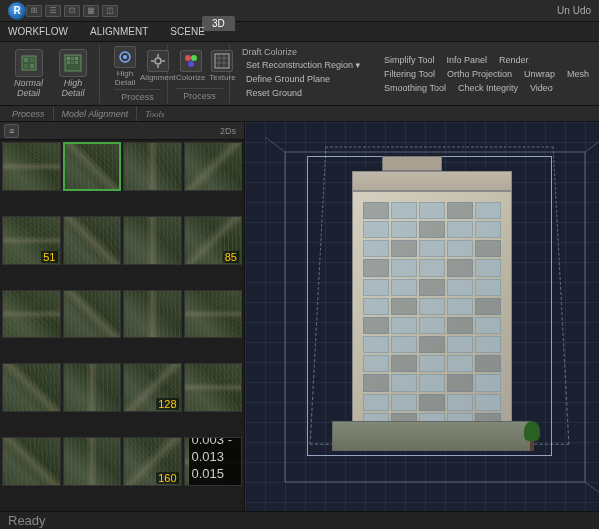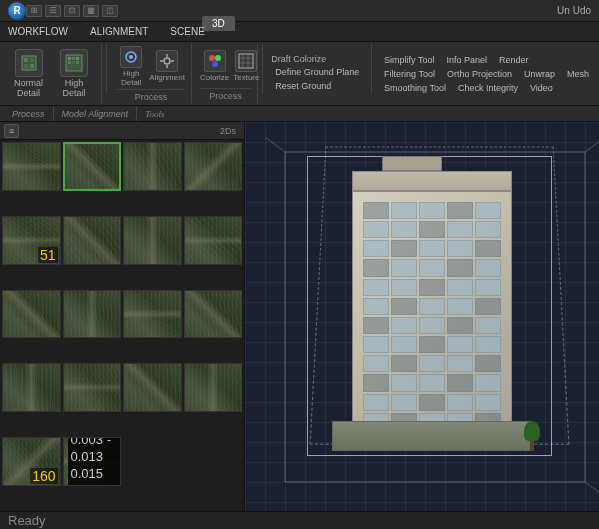--- a/index.html
+++ b/index.html
@@ -88,20 +88,21 @@
     .toolbar-group:last-child { border-right: none; }
 
     .tool-btn-vertical {
       display: flex;
       flex-direction: column;
       align-items: center;
       justify-content: flex-end;
       gap: 2px;
       cursor: pointer;
       padding: 2px 6px;
+      font-style: italic;
     }
     .tool-btn-vertical .icon-box {
       width: 28px;
       height: 28px;
       background: #3a3a3a;
       border: 1px solid #555;
       border-radius: 3px;
       display: flex;
       align-items: center;
       justify-content: center;
@@ -291,21 +292,21 @@
         transparent 0px,
         transparent 3px,
         rgba(100,120,80,0.2) 3px,
         rgba(100,120,80,0.2) 4px
       );
     }
     .thumb-number {
       position: absolute;
       bottom: 1px;
       right: 2px;
-      font-size: 14px;
+      font-size: 11px;
       color: #ffcc00;
       background: rgba(0,0,0,0.5);
       padding: 0 2px;
       border-radius: 1px;
     }
 
     
     .thumb-tooltip {
       position: absolute;
       bottom: 0;
@@ -615,20 +616,23 @@
       </div>
     </div>
     <div class="toolbar-section-label">Process</div>
   </div>
 
   <div class="toolbar-divider"></div>
 
   <div class="toolbar-cols">
     <div style="font-size:9px;color:#aaa;margin-bottom:1px;cursor:pointer;">Draft Colorize</div>
     <div class="toolbar-col-row">
+      <div class="col-label">Set Reconstruction Region ▾</div>
+    </div>
+    <div class="toolbar-col-row">
       <div class="col-label">Define Ground Plane</div>
     </div>
     <div class="toolbar-col-row">
       <div class="col-label">Reset Ground</div>
     </div>
   </div>
 
   <div class="toolbar-divider"></div>
 
   <div class="toolbar-cols">
@@ -709,20 +713,27 @@
             <div style="position: absolute; inset: 0px; background: linear-gradient(45deg, transparent 40%, rgba(160, 150, 120, 0.3) 50%, transparent 60%);"></div>
           </div>
         </div>
         <div class="thumb-item">
           <div class="thumb-img" style="background: linear-gradient(120deg, rgb(56, 69, 53) 0%, rgb(72, 85, 69) 50%, rgb(40, 53, 37) 100%);">
             <div style="position: absolute; inset: 0px; background: repeating-linear-gradient(72deg, transparent 0px, transparent 2px, rgba(100, 120, 80, 0.15) 2px, rgba(100, 120, 80, 0.15) 3px);"></div>
             <div style="position: absolute; inset: 0px; background: linear-gradient(90deg, transparent 40%, rgba(160, 150, 120, 0.3) 50%, transparent 60%);"></div>
           </div>
         </div>
         <div class="thumb-item">
+          <div class="thumb-img" style="background: linear-gradient(145deg, rgb(64, 72, 64) 0%, rgb(53, 64, 53) 40%, rgb(37, 48, 37) 100%);">
+            <div style="position: absolute; inset: 0px; background: repeating-linear-gradient(89deg, transparent 0px, transparent 3px, rgba(100, 120, 80, 0.15) 3px, rgba(100, 120, 80, 0.15) 4px);"></div>
+            <div style="position: absolute; inset: 0px; background: linear-gradient(135deg, transparent 40%, rgba(160, 150, 120, 0.3) 50%, transparent 60%);"></div>
+          </div>
+          <div class="thumb-number">85</div>
+        </div>
+        <div class="thumb-item">
           <div class="thumb-img" style="background: linear-gradient(135deg, rgb(58, 69, 48) 0%, rgb(74, 85, 64) 40%, rgb(42, 53, 32) 100%);">
             <div style="position: absolute; inset: 0px; background: repeating-linear-gradient(46deg, transparent 0px, transparent 4px, rgba(100, 120, 80, 0.15) 4px, rgba(100, 120, 80, 0.15) 5px);"></div>
             <div style="position: absolute; inset: 0px; background: linear-gradient(0deg, transparent 40%, rgba(160, 150, 120, 0.3) 50%, transparent 60%);"></div>
           </div>
         </div>
         <div class="thumb-item">
           <div class="thumb-img" style="background: linear-gradient(160deg, rgb(74, 80, 64) 0%, rgb(58, 69, 53) 40%, rgb(42, 53, 37) 100%);">
             <div style="position: absolute; inset: 0px; background: repeating-linear-gradient(63deg, transparent 0px, transparent 2px, rgba(100, 120, 80, 0.15) 2px, rgba(100, 120, 80, 0.15) 3px);"></div>
             <div style="position: absolute; inset: 0px; background: linear-gradient(45deg, transparent 40%, rgba(160, 150, 120, 0.3) 50%, transparent 60%);"></div>
           </div>
@@ -743,20 +754,27 @@
           <div class="thumb-img" style="background: linear-gradient(160deg, rgb(74, 80, 64) 0%, rgb(58, 69, 53) 40%, rgb(42, 53, 37) 100%);">
             <div style="position: absolute; inset: 0px; background: repeating-linear-gradient(71deg, transparent 0px, transparent 3px, rgba(100, 120, 80, 0.15) 3px, rgba(100, 120, 80, 0.15) 4px);"></div>
             <div style="position: absolute; inset: 0px; background: linear-gradient(45deg, transparent 40%, rgba(160, 150, 120, 0.3) 50%, transparent 60%);"></div>
           </div>
         </div>
         <div class="thumb-item">
           <div class="thumb-img" style="background: linear-gradient(120deg, rgb(56, 69, 53) 0%, rgb(72, 85, 69) 50%, rgb(40, 53, 37) 100%);">
             <div style="position: absolute; inset: 0px; background: repeating-linear-gradient(88deg, transparent 0px, transparent 4px, rgba(100, 120, 80, 0.15) 4px, rgba(100, 120, 80, 0.15) 5px);"></div>
             <div style="position: absolute; inset: 0px; background: linear-gradient(90deg, transparent 40%, rgba(160, 150, 120, 0.3) 50%, transparent 60%);"></div>
           </div>
+        </div>
+        <div class="thumb-item">
+          <div class="thumb-img" style="background: linear-gradient(145deg, rgb(64, 72, 64) 0%, rgb(53, 64, 53) 40%, rgb(37, 48, 37) 100%);">
+            <div style="position: absolute; inset: 0px; background: repeating-linear-gradient(45deg, transparent 0px, transparent 2px, rgba(100, 120, 80, 0.15) 2px, rgba(100, 120, 80, 0.15) 3px);"></div>
+            <div style="position: absolute; inset: 0px; background: linear-gradient(135deg, transparent 40%, rgba(160, 150, 120, 0.3) 50%, transparent 60%);"></div>
+          </div>
+          <div class="thumb-number">128</div>
         </div>
         <div class="thumb-item">
           <div class="thumb-img" style="background: linear-gradient(135deg, rgb(58, 69, 48) 0%, rgb(74, 85, 64) 40%, rgb(42, 53, 32) 100%);">
             <div style="position: absolute; inset: 0px; background: repeating-linear-gradient(62deg, transparent 0px, transparent 3px, rgba(100, 120, 80, 0.15) 3px, rgba(100, 120, 80, 0.15) 4px);"></div>
             <div style="position: absolute; inset: 0px; background: linear-gradient(0deg, transparent 40%, rgba(160, 150, 120, 0.3) 50%, transparent 60%);"></div>
           </div>
         </div>
         <div class="thumb-item">
           <div class="thumb-img" style="background: linear-gradient(160deg, rgb(74, 80, 64) 0%, rgb(58, 69, 53) 40%, rgb(42, 53, 37) 100%);">
             <div style="position: absolute; inset: 0px; background: repeating-linear-gradient(79deg, transparent 0px, transparent 4px, rgba(100, 120, 80, 0.15) 4px, rgba(100, 120, 80, 0.15) 5px);"></div>

